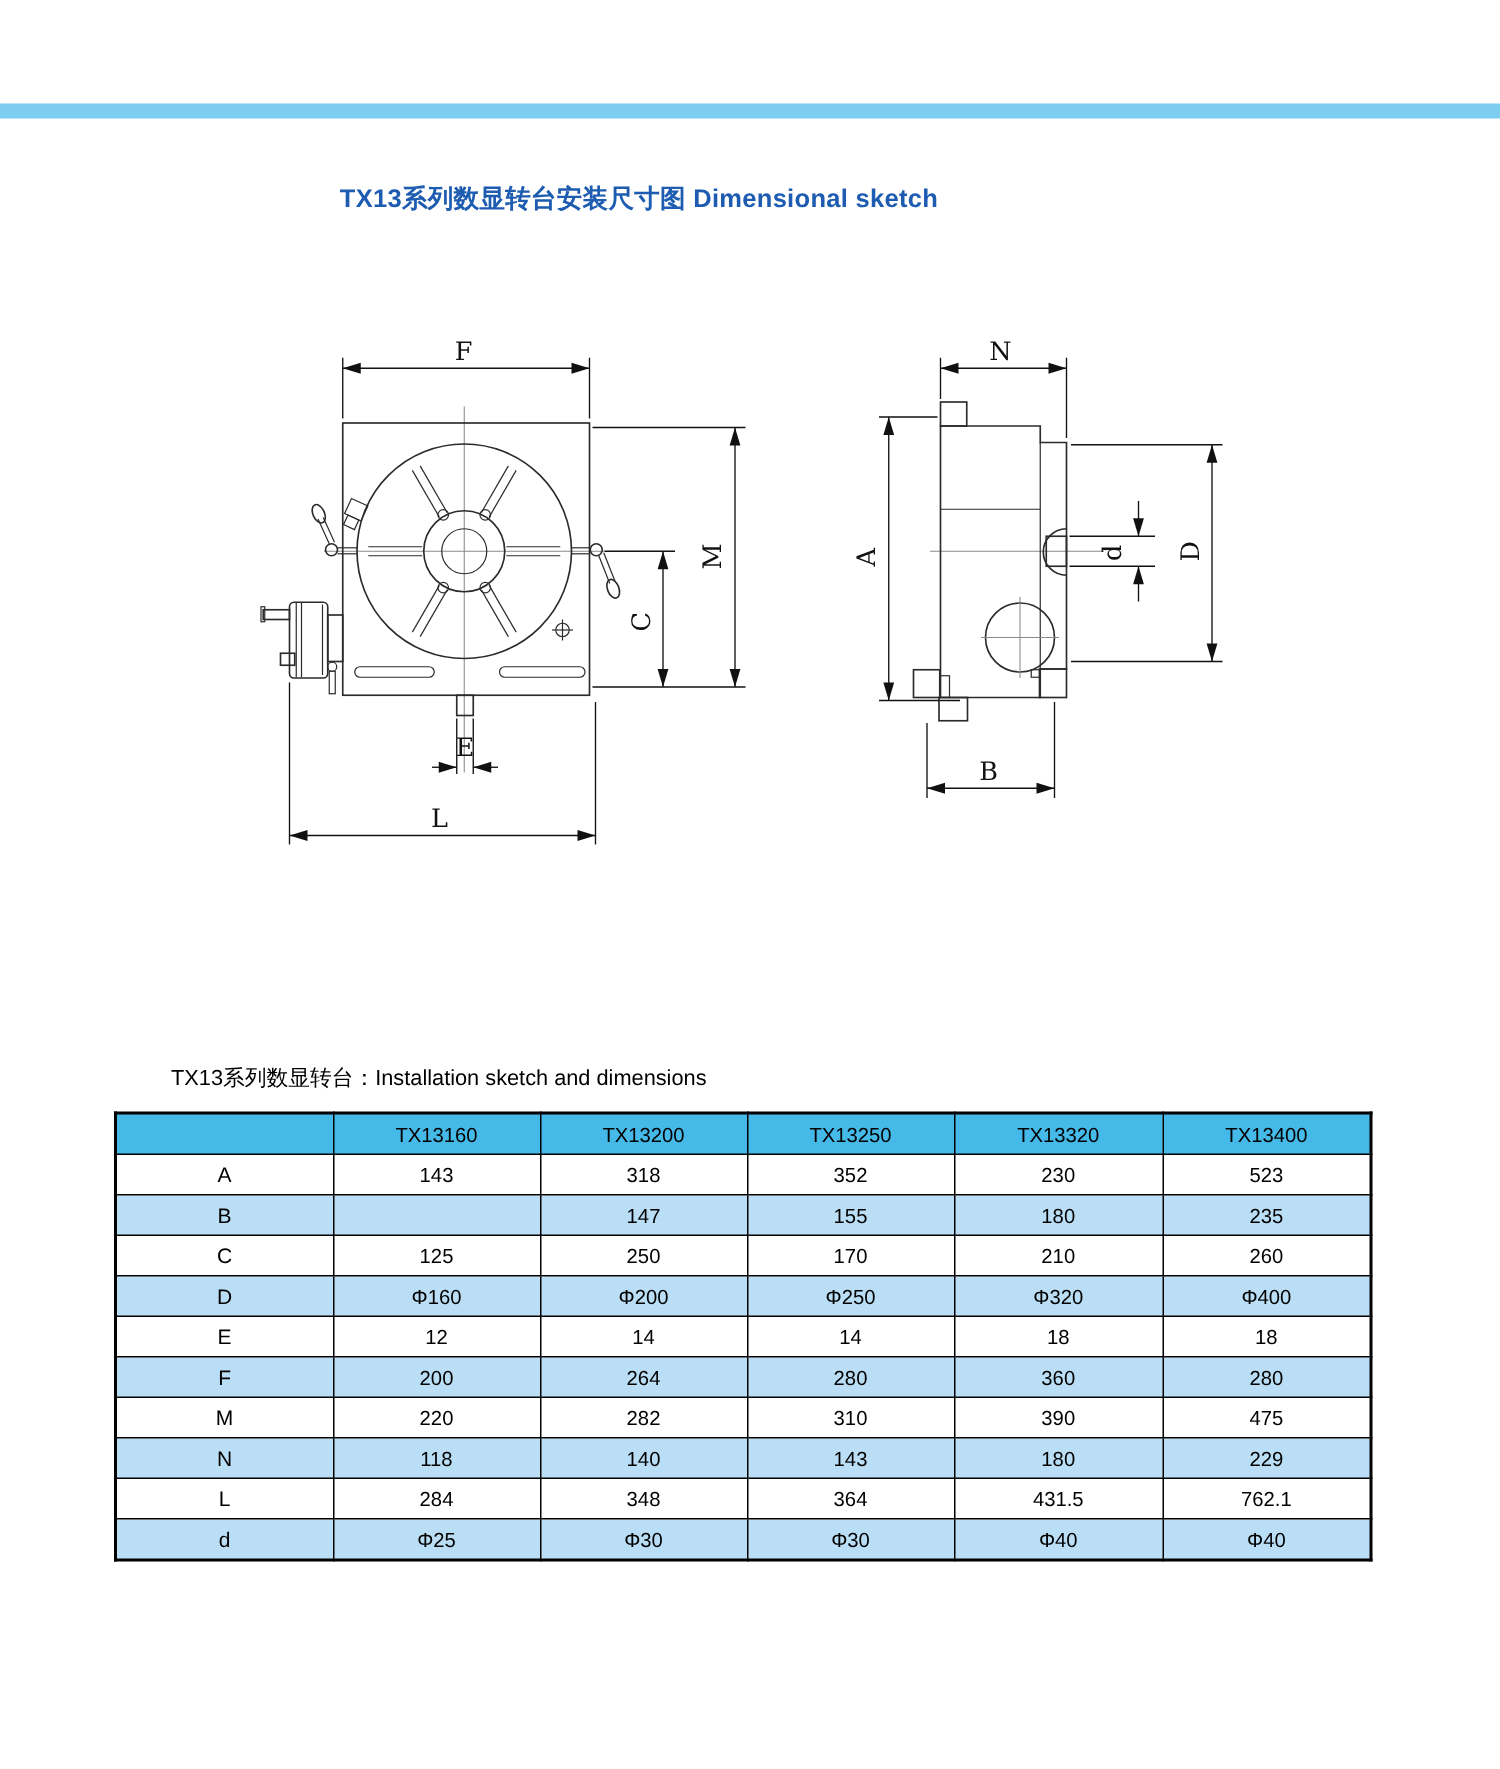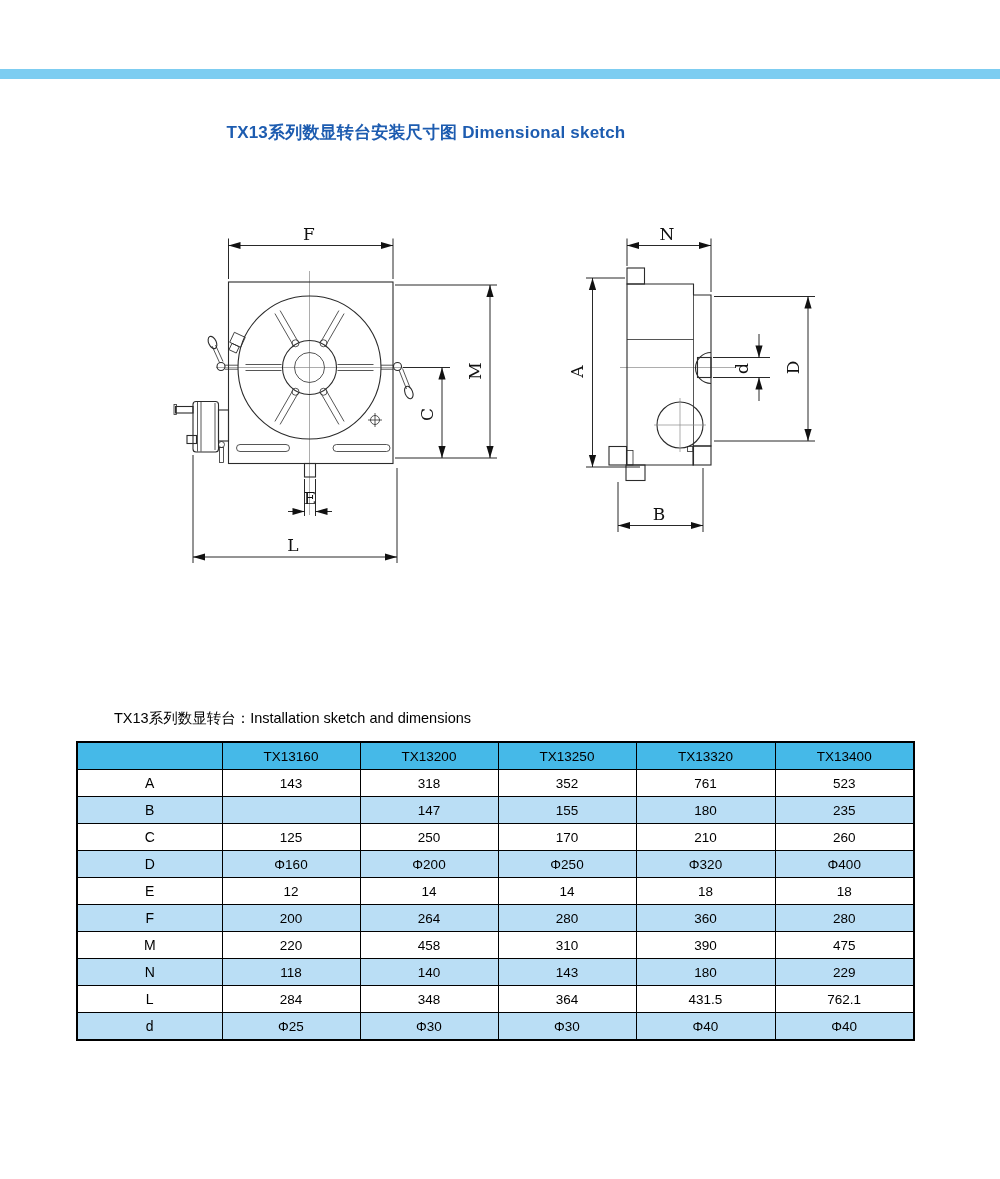--- a/index.html
+++ b/index.html
@@ -253,21 +253,21 @@
       <th>TX13320</th>
       <th>TX13400</th>
     </tr>
   </thead>
   <tbody>
     <tr>
       <th>A</th>
       <td>143</td>
       <td>318</td>
       <td>352</td>
-      <td>761</td>
+      <td>230</td>
       <td>523</td>
     </tr>
     <tr>
       <th>B</th>
       <td></td>
       <td>147</td>
       <td>155</td>
       <td>180</td>
       <td>235</td>
     </tr>
@@ -299,21 +299,21 @@
       <th>F</th>
       <td>200</td>
       <td>264</td>
       <td>280</td>
       <td>360</td>
       <td>280</td>
     </tr>
     <tr>
       <th>M</th>
       <td>220</td>
-      <td>458</td>
+      <td>282</td>
       <td>310</td>
       <td>390</td>
       <td>475</td>
     </tr>
     <tr>
       <th>N</th>
       <td>118</td>
       <td>140</td>
       <td>143</td>
       <td>180</td>

